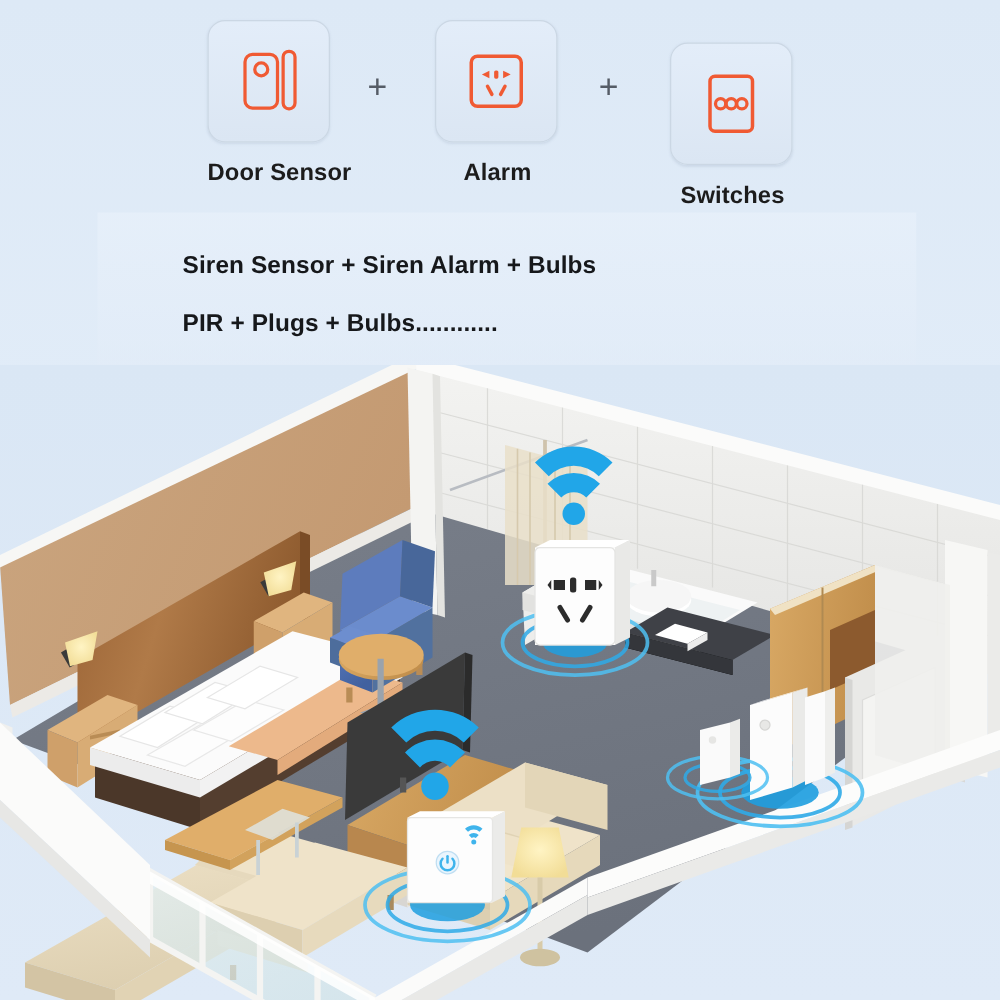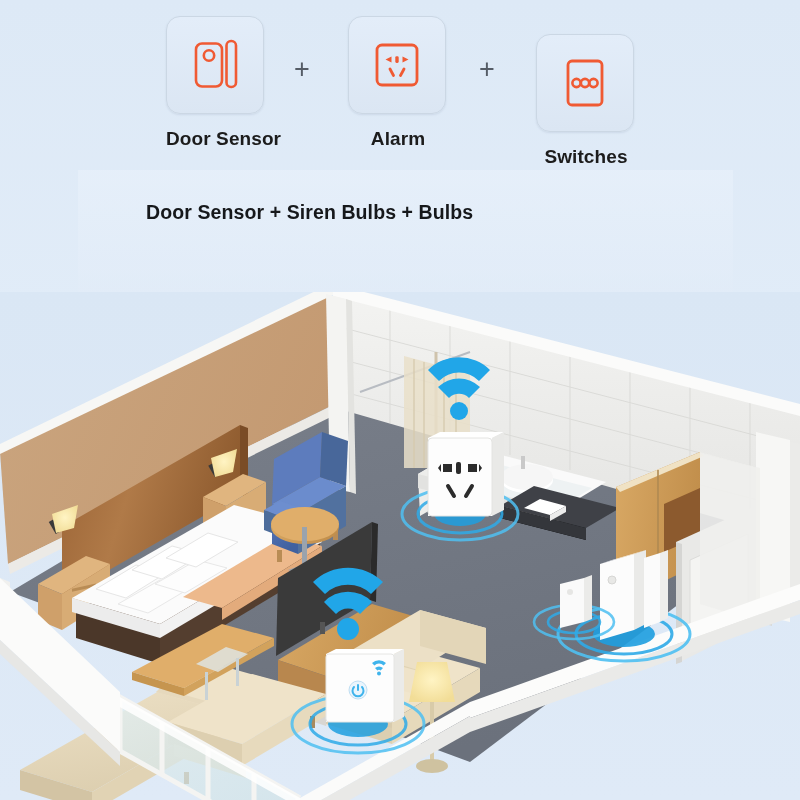--- a/index.html
+++ b/index.html
@@ -85,21 +85,22 @@
           <circle cx="22.5" cy="31" r="4.1" fill="none" stroke="#F05A33" stroke-width="2.6"></circle>
           <circle cx="31" cy="31" r="4.1" fill="none" stroke="#F05A33" stroke-width="2.6"></circle>
           <circle cx="39.5" cy="31" r="4.1" fill="none" stroke="#F05A33" stroke-width="2.6"></circle>
         </svg>
       </div>
       <div class="lbl">Switches</div>
     </div>
   </div>
 
   <div id="combo-panel">
-    <div class="combo-line" id="combo-line-0">Door Sensor + Siren Bulbs + Bulbs</div>
+    <div class="combo-line" id="combo-line-0">Siren Sensor + Siren Alarm + Bulbs</div>
+    <div class="combo-line" id="combo-line-1">PIR + Plugs + Bulbs............</div>
   </div>
 
   <div id="room-scene">
   <svg width="800" height="508" viewBox="0 0 800 508">
     <defs>
       <linearGradient id="gSky" x1="0" y1="0" x2="0" y2="1">
         <stop offset="0" stop-color="#dae7f5"></stop>
             <stop offset="1" stop-color="#dfeaf7"></stop>
       </linearGradient>
       <linearGradient id="gWallTan" x1="0" y1="0" x2="1" y2="0.35">

